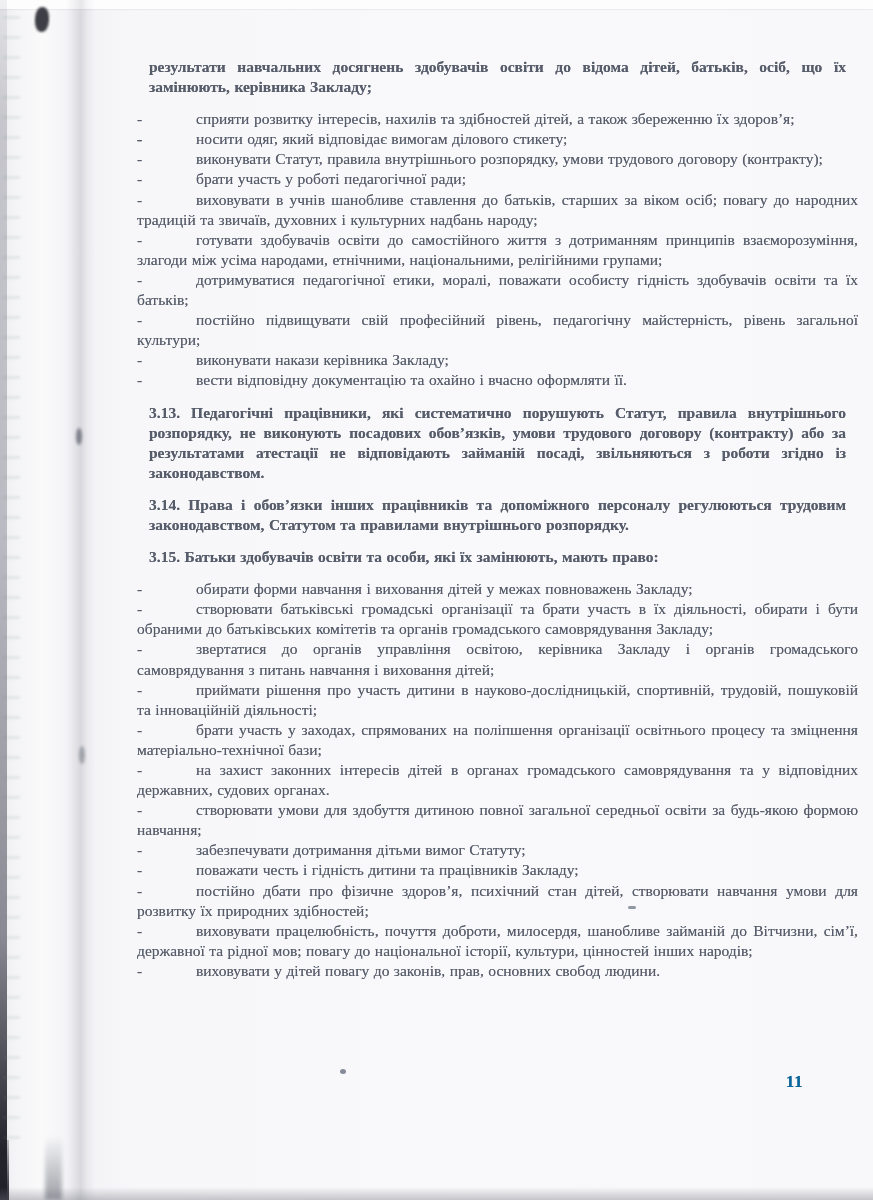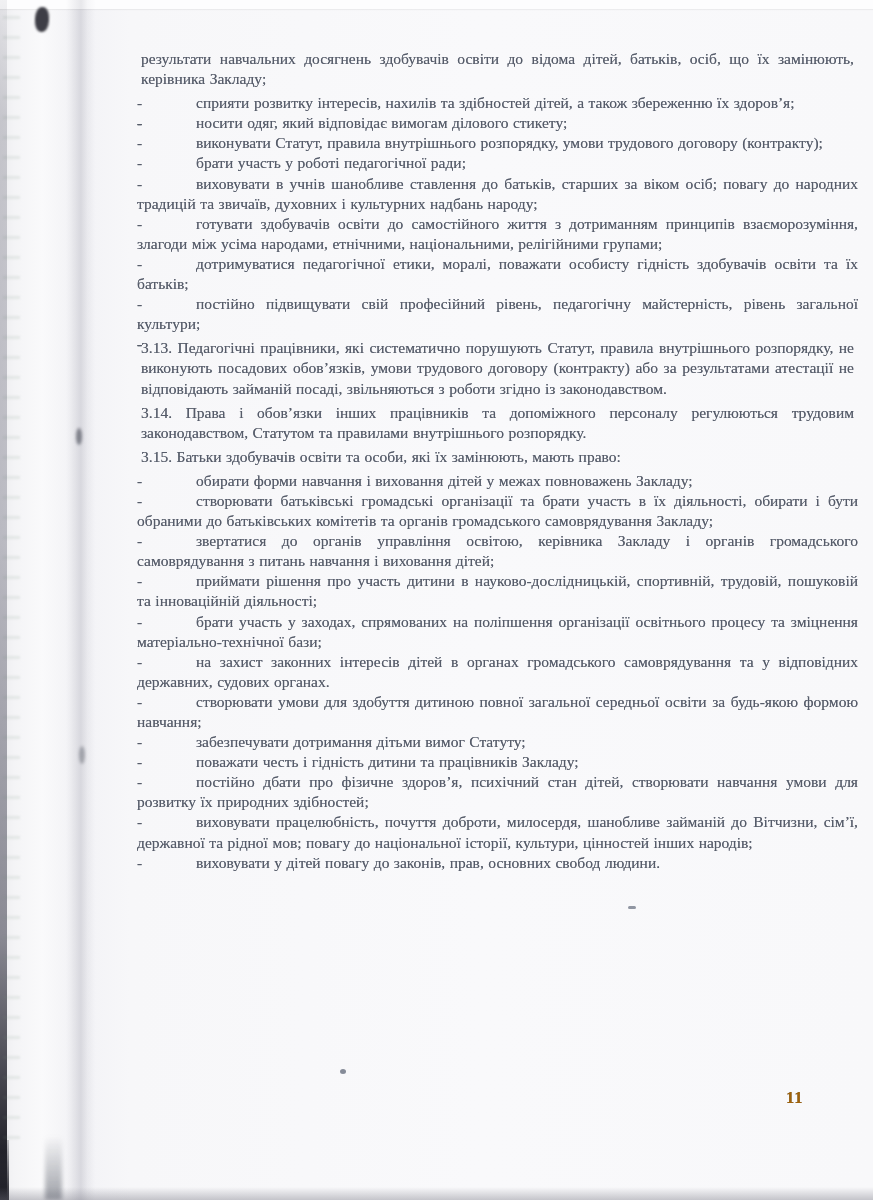--- a/index.html
+++ b/index.html
@@ -32,32 +32,31 @@
   .speck-2 { left: 340px; top: 1069px; width: 6px; height: 5px; background: #858b98; border-radius: 50%; filter: blur(0.4px); }
 
   .doc {
     position: absolute; left: 137px; top: 45px; width: 721px;
     font-size: 15.5px; line-height: 20.1px;
     color: #565c6a;
     text-align: justify;
     text-shadow: 0 0 0.6px rgba(86,92,106,0.7);
     word-spacing: 0.04em;
   }
-  .para { margin: 4px; }
+  .para { margin: 12px; font-weight: bold; }
   .item { margin: 0; position: relative; text-indent: 59px; }
   .item .dash { position: absolute; left: 0; top: 0; text-indent: 0; }
 
   .page-number {
     position: absolute; left: 786px; top: 1072px;
     font-family: "Liberation Serif", serif;
     font-size: 16.5px; font-weight: bold;
-    color: #a16207;
+    color: #0369a1;
     text-shadow: 0 0 0.5px rgba(66,71,83,0.8);
     letter-spacing: 1px;
-    margin-top: 16px;
   }
 </style>
 </head>
 <body>
 
 <div class="artifact top-strip"></div>
 <div class="artifact left-edge-line"></div>
 <div class="artifact bleed-marks"></div>
 <div class="artifact fold-shadow"></div>
 <div class="artifact binding-mark-top"></div>
@@ -73,22 +72,22 @@
   <div class="para">результати навчальних досягнень здобувачів освіти до відома дітей, батьків, осіб, що їх замінюють, керівника Закладу;</div>
   <div class="item"><span class="dash">-</span><span>сприяти розвитку інтересів, нахилів та здібностей дітей, а також збереженню їх здоров’я;</span></div>
   <div class="item"><span class="dash">-</span></div>
   <div class="item"><span class="dash">-</span><span>носити одяг, який відповідає вимогам ділового стикету;</span></div>
   <div class="item"><span class="dash">-</span><span>виконувати Статут, правила внутрішнього розпорядку, умови трудового договору (контракту);</span></div>
   <div class="item"><span class="dash">-</span><span>брати участь у роботі педагогічної ради;</span></div>
   <div class="item"><span class="dash">-</span><span>виховувати в учнів шанобливе ставлення до батьків, старших за віком осіб; повагу до народних традицій та звичаїв, духовних і культурних надбань народу;</span></div>
   <div class="item"><span class="dash">-</span><span>готувати здобувачів освіти до самостійного життя з дотриманням принципів взаєморозуміння, злагоди між усіма народами, етнічними, національними, релігійними групами;</span></div>
   <div class="item"><span class="dash">-</span><span>дотримуватися педагогічної етики, моралі, поважати особисту гідність здобувачів освіти та їх батьків;</span></div>
   <div class="item"><span class="dash">-</span><span>постійно підвищувати свій професійний рівень, педагогічну майстерність, рівень загальної культури;</span></div>
-  <div class="item"><span class="dash">-</span></div>
-  <div class="item"><span class="dash">-</span></div>
+  <div class="item"><span class="dash">-</span><span>виконувати накази керівника Закладу;</span></div>
+  <div class="item"><span class="dash">-</span><span>вести відповідну документацію та охайно і вчасно оформляти її.</span></div>
   <div class="para">3.13. Педагогічні працівники, які систематично порушують Статут, правила внутрішнього розпорядку, не виконують посадових обов’язків, умови трудового договору (контракту) або за результатами атестації не відповідають займаній посаді, звільняються з роботи згідно із законодавством.</div>
   <div class="para">3.14. Права і обов’язки інших працівників та допоміжного персоналу регулюються трудовим законодавством, Статутом та правилами внутрішнього розпорядку.</div>
   <div class="para">3.15. Батьки здобувачів освіти та особи, які їх замінюють, мають право:</div>
   <div class="item"><span class="dash">-</span><span>обирати форми навчання і виховання дітей у межах повноважень Закладу;</span></div>
   <div class="item"><span class="dash">-</span><span>створювати батьківські громадські організації та брати участь в їх діяльності, обирати і бути обраними до батьківських комітетів та органів громадського самоврядування Закладу;</span></div>
   <div class="item"><span class="dash">-</span><span>звертатися до органів управління освітою, керівника Закладу і органів громадського самоврядування з питань навчання і виховання дітей;</span></div>
   <div class="item"><span class="dash">-</span><span>приймати рішення про участь дитини в науково-дослідницькій, спортивній, трудовій, пошуковій та інноваційній діяльності;</span></div>
   <div class="item"><span class="dash">-</span><span>брати участь у заходах, спрямованих на поліпшення організації освітнього процесу та зміцнення матеріально-технічної бази;</span></div>
   <div class="item"><span class="dash">-</span><span>на захист законних інтересів дітей в органах громадського самоврядування та у відповідних державних, судових органах.</span></div>
   <div class="item"><span class="dash">-</span><span>створювати умови для здобуття дитиною повної загальної середньої освіти за будь-якою формою навчання;</span></div>

